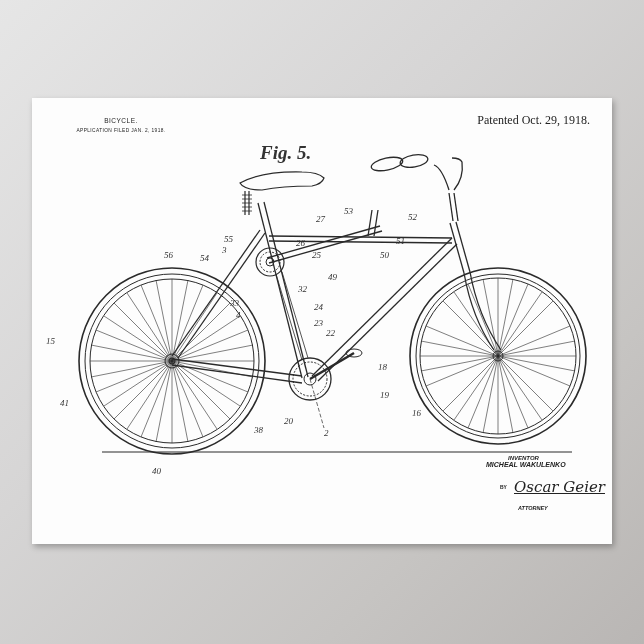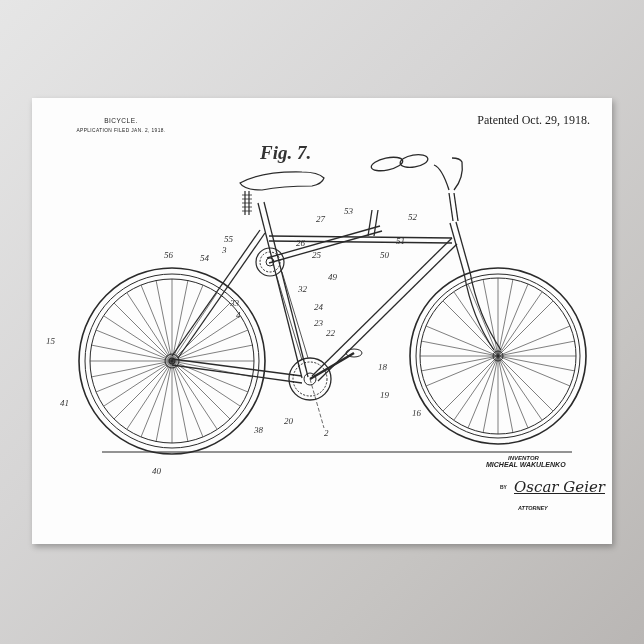--- a/index.html
+++ b/index.html
@@ -27,21 +27,21 @@
 </style>
 </head>
 <body>
 
 <div class="poster">
   <div class="hdr-left">
     <div class="title">BICYCLE.</div>
     <div class="filed">APPLICATION FILED JAN. 2, 1918.</div>
   </div>
   <div class="patented">Patented Oct. 29, 1918.</div>
-  <div class="fig">Fig. 7.</div>
+  <div class="fig">Fig. 5.</div>
 
   <svg class="draw" width="580" height="446" viewBox="0 0 580 446" stroke="#2a2a2a" fill="none" stroke-width="1">
 
     <line x1="70" y1="354" x2="540" y2="354" stroke-width="1.1"></line>
 
     <g>
       <circle cx="140" cy="263" r="93" stroke-width="1.6"></circle>
       <circle cx="140" cy="263" r="87"></circle>
       <circle cx="140" cy="263" r="82"></circle>
       <circle cx="140" cy="263" r="7"></circle>

